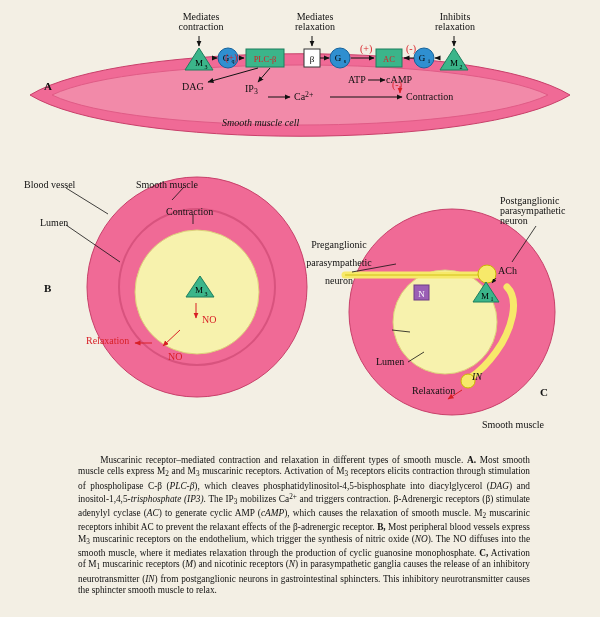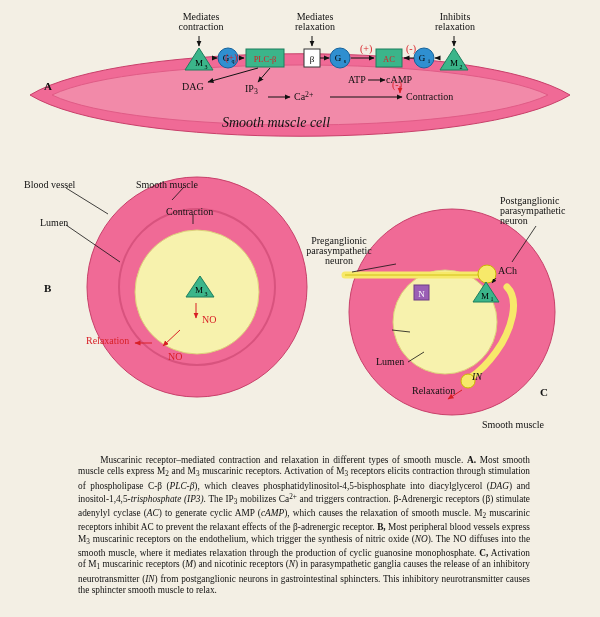--- a/index.html
+++ b/index.html
@@ -203,31 +203,31 @@
 <div class="lbl" style="left:360px;top:44px;color:#d81f26;">(+)</div>
 <div class="lbl" style="left:406px;top:44px;color:#d81f26;">(-)</div>
 <div class="lbl" style="left:392px;top:80px;color:#d81f26;">(-)</div>
 
 <div class="lbl" style="left:182px;top:82px;">DAG</div>
 <div class="lbl" style="left:245px;top:84px;">IP<span class="sub">3</span></div>
 <div class="lbl" style="left:348px;top:75px;">ATP</div>
 <div class="lbl" style="left:386px;top:75px;">cAMP</div>
 <div class="lbl" style="left:294px;top:90px;">Ca<span class="sup">2+</span></div>
 <div class="lbl" style="left:406px;top:92px;">Contraction</div>
-<div class="lbl it" style="left:222px;top:118px;font-size:14px;">Smooth muscle cell</div>
+<div class="lbl it" style="left:222px;top:118px;font-size:10px;">Smooth muscle cell</div>
 
 <div class="lbl" style="left:24px;top:180px;">Blood vessel</div>
 <div class="lbl" style="left:136px;top:180px;">Smooth muscle</div>
 <div class="lbl" style="left:40px;top:218px;">Lumen</div>
 <div class="lbl" style="left:166px;top:207px;">Contraction</div>
 <div class="lbl" style="left:202px;top:315px;color:#d81f26;">NO</div>
 <div class="lbl" style="left:168px;top:352px;color:#d81f26;">NO</div>
 <div class="lbl" style="left:86px;top:336px;color:#d81f26;">Relaxation</div>
 
-<div class="lbl" style="left:296px;top:236px;width:86px;text-align:center;line-height:10px;">
+<div class="lbl" style="left:296px;top:236px;width:86px;text-align:center;line-height:18px;">
   Preganglionic<br>parasympathetic<br>neuron
 </div>
 <div class="lbl" style="left:500px;top:196px;width:82px;line-height:10px;">
   Postganglionic<br>parasympathetic<br>neuron
 </div>
 <div class="lbl" style="left:376px;top:357px;">Lumen</div>
 <div class="lbl" style="left:482px;top:420px;">Smooth muscle</div>
 <div class="lbl" style="left:498px;top:266px;">ACh</div>
 <div class="lbl it" style="left:472px;top:372px;">IN</div>
 <div class="lbl" style="left:412px;top:386px;color:#111;">Relaxation</div>

